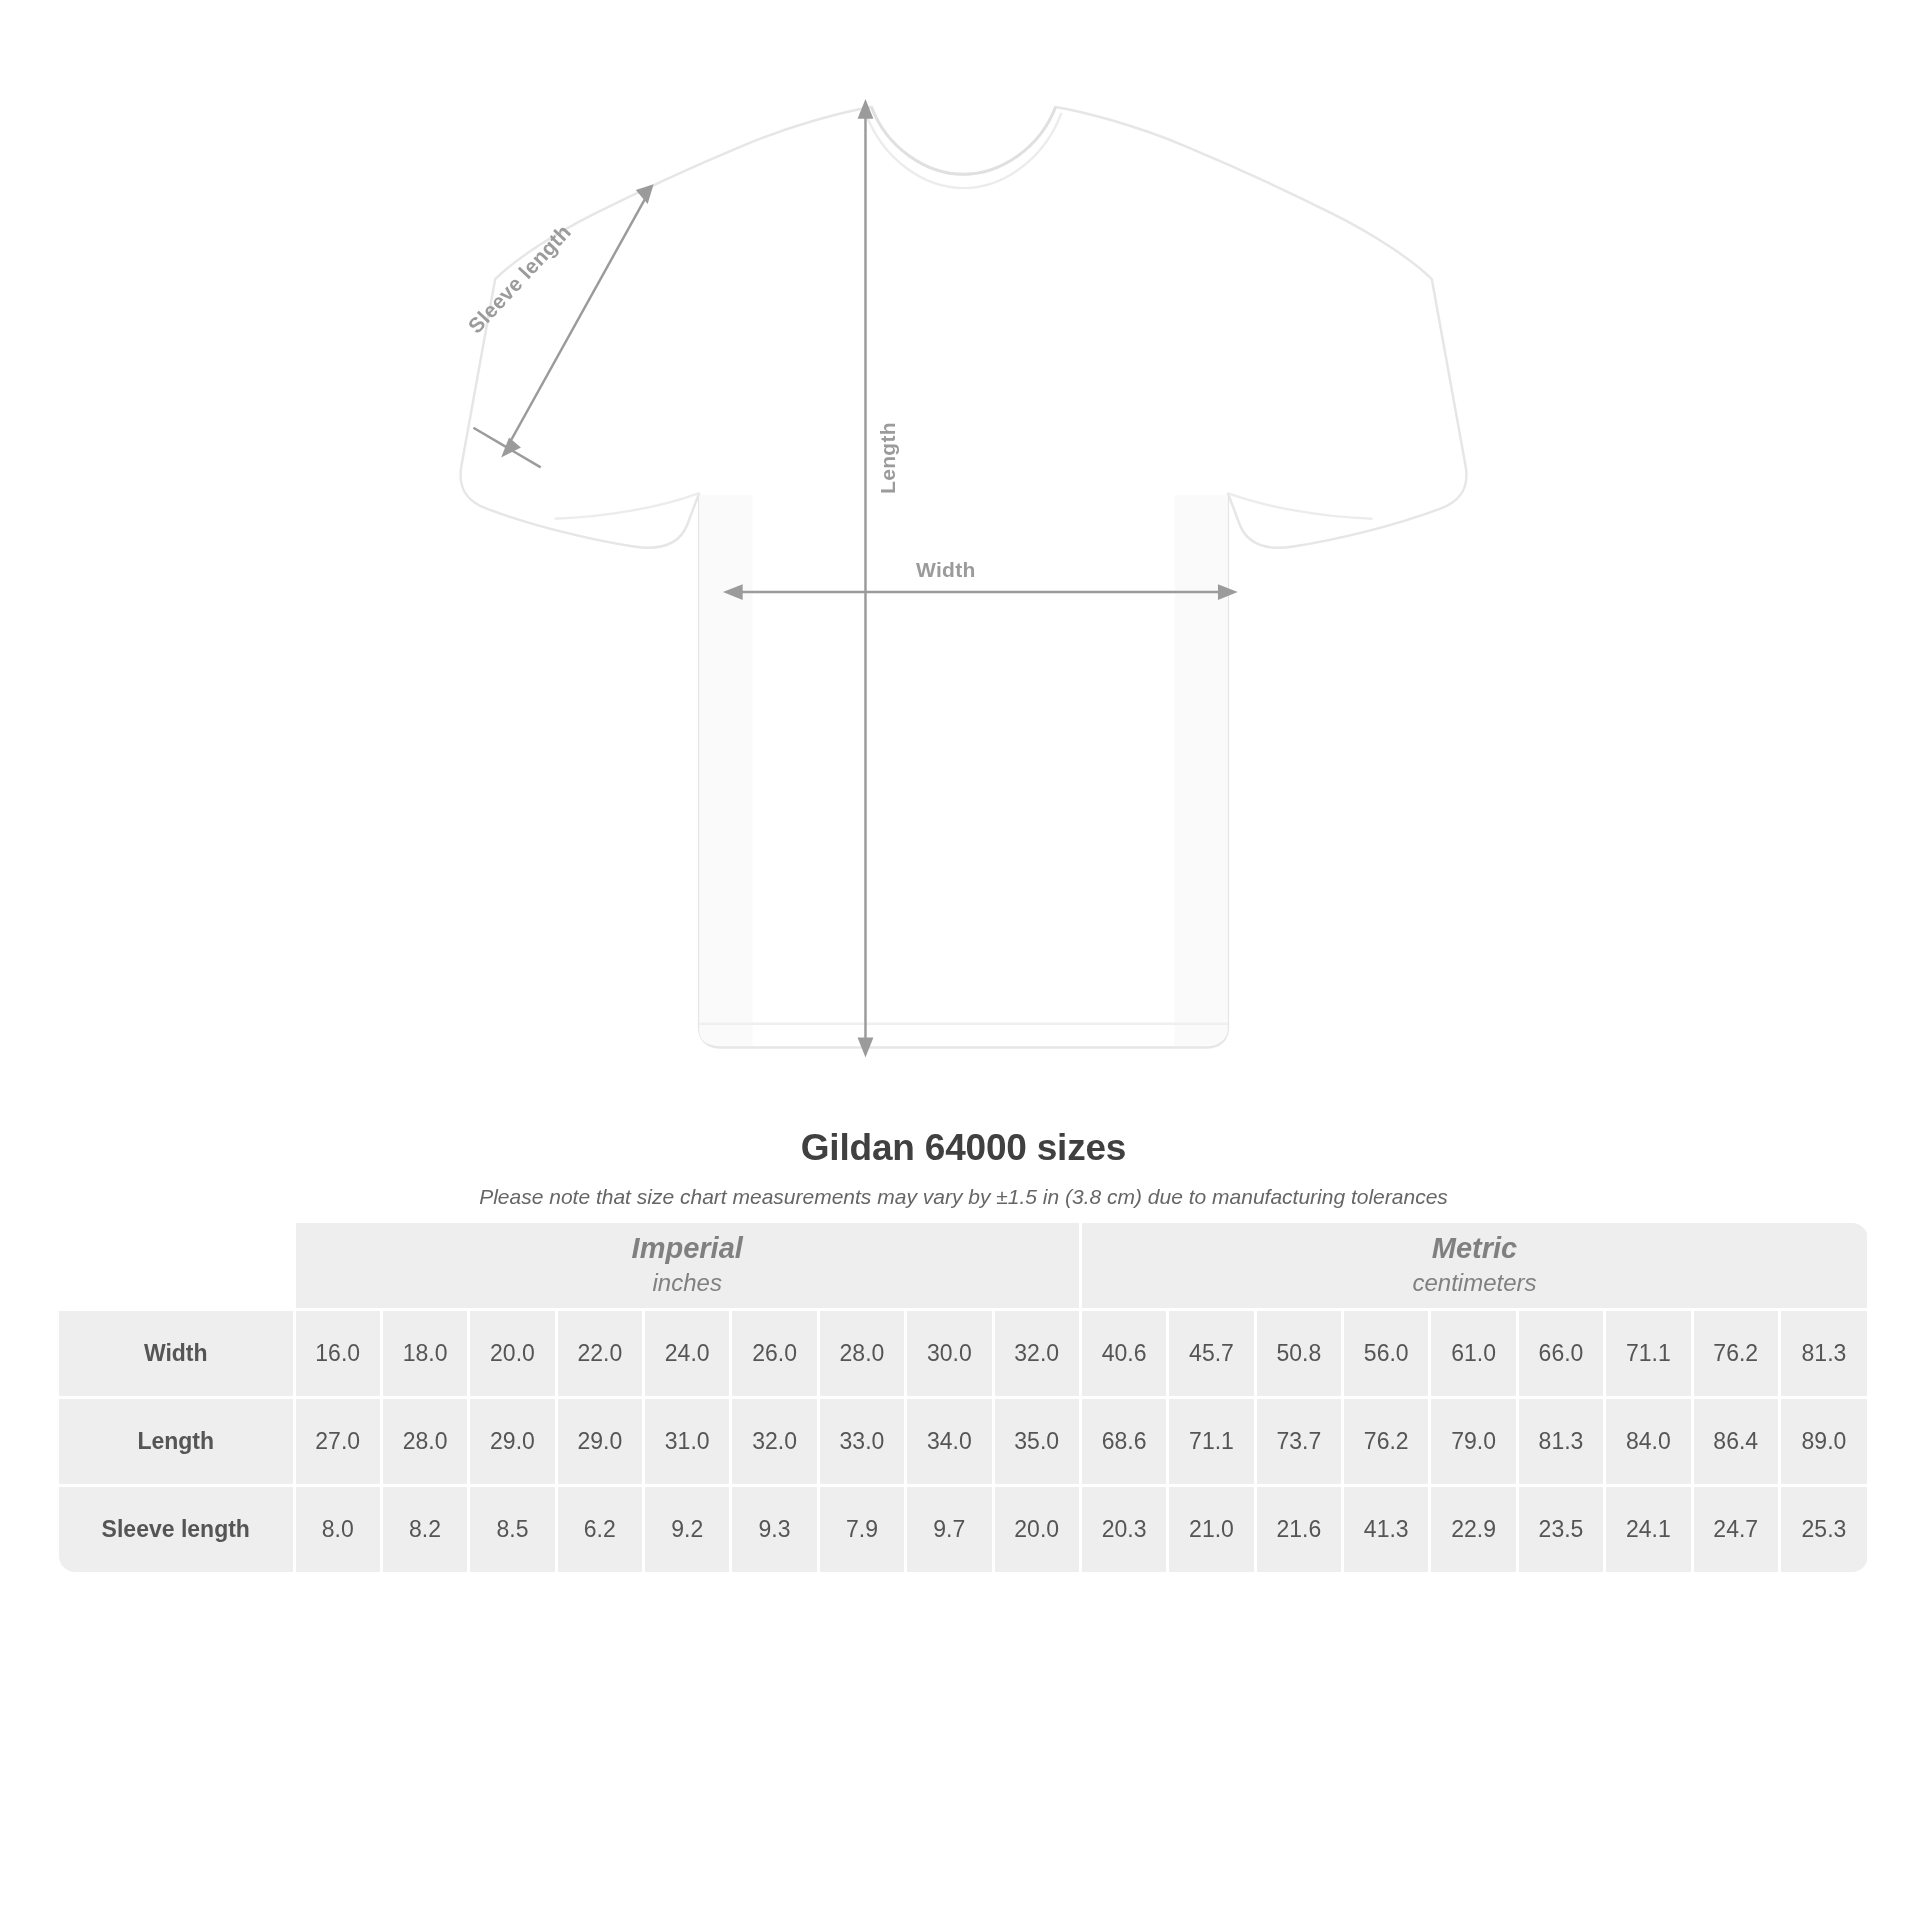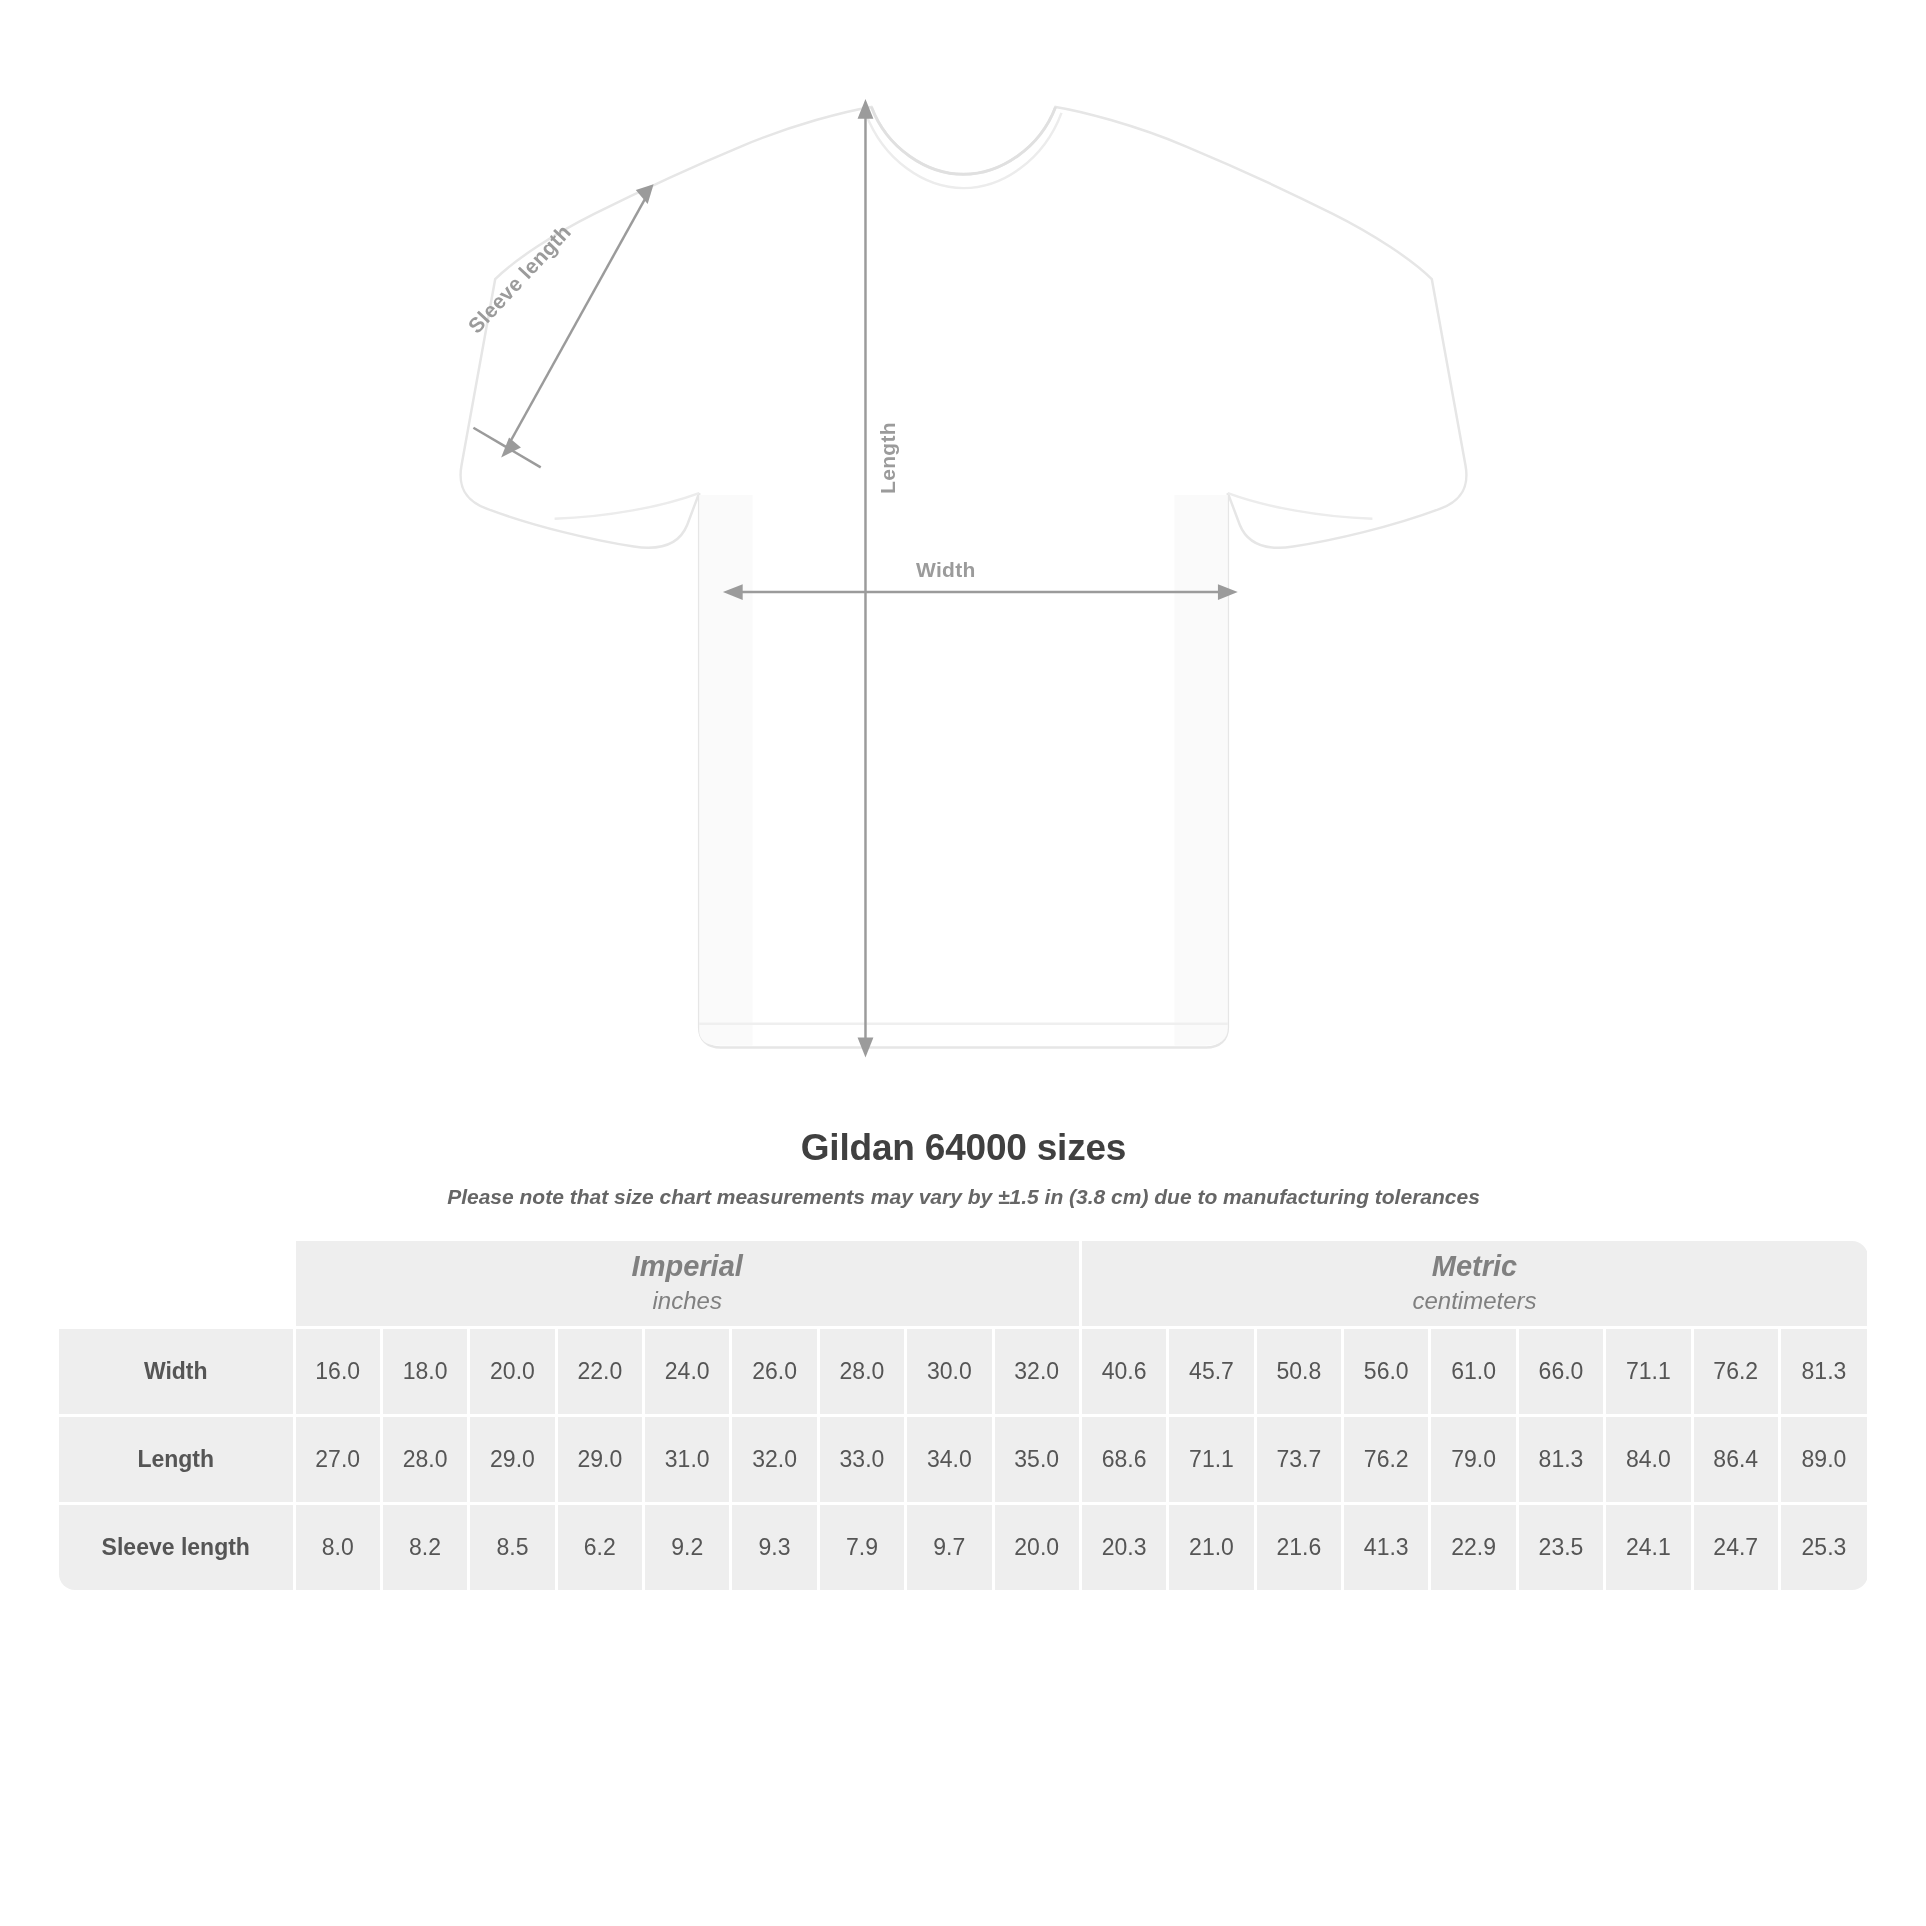--- a/index.html
+++ b/index.html
@@ -60,26 +60,25 @@
     font-size: 37px;
     font-weight: bold;
     color: #404040;
     letter-spacing: -0.2px;
   }
   .chart-note {
     font-size: 21px;
     font-style: italic;
     color: #666666;
     margin-top: 16px;
-    font-weight: bold;
   }
 
   
   .table-wrap {
-    margin: 32px 59px 0 59px;
+    margin: 14px 59px 0 59px;
     border-radius: 16px;
     overflow: hidden;
   }
   table.size-table {
     border-collapse: collapse;
     width: 1808px;
     table-layout: fixed;
   }
   table.size-table td,
   table.size-table th {

